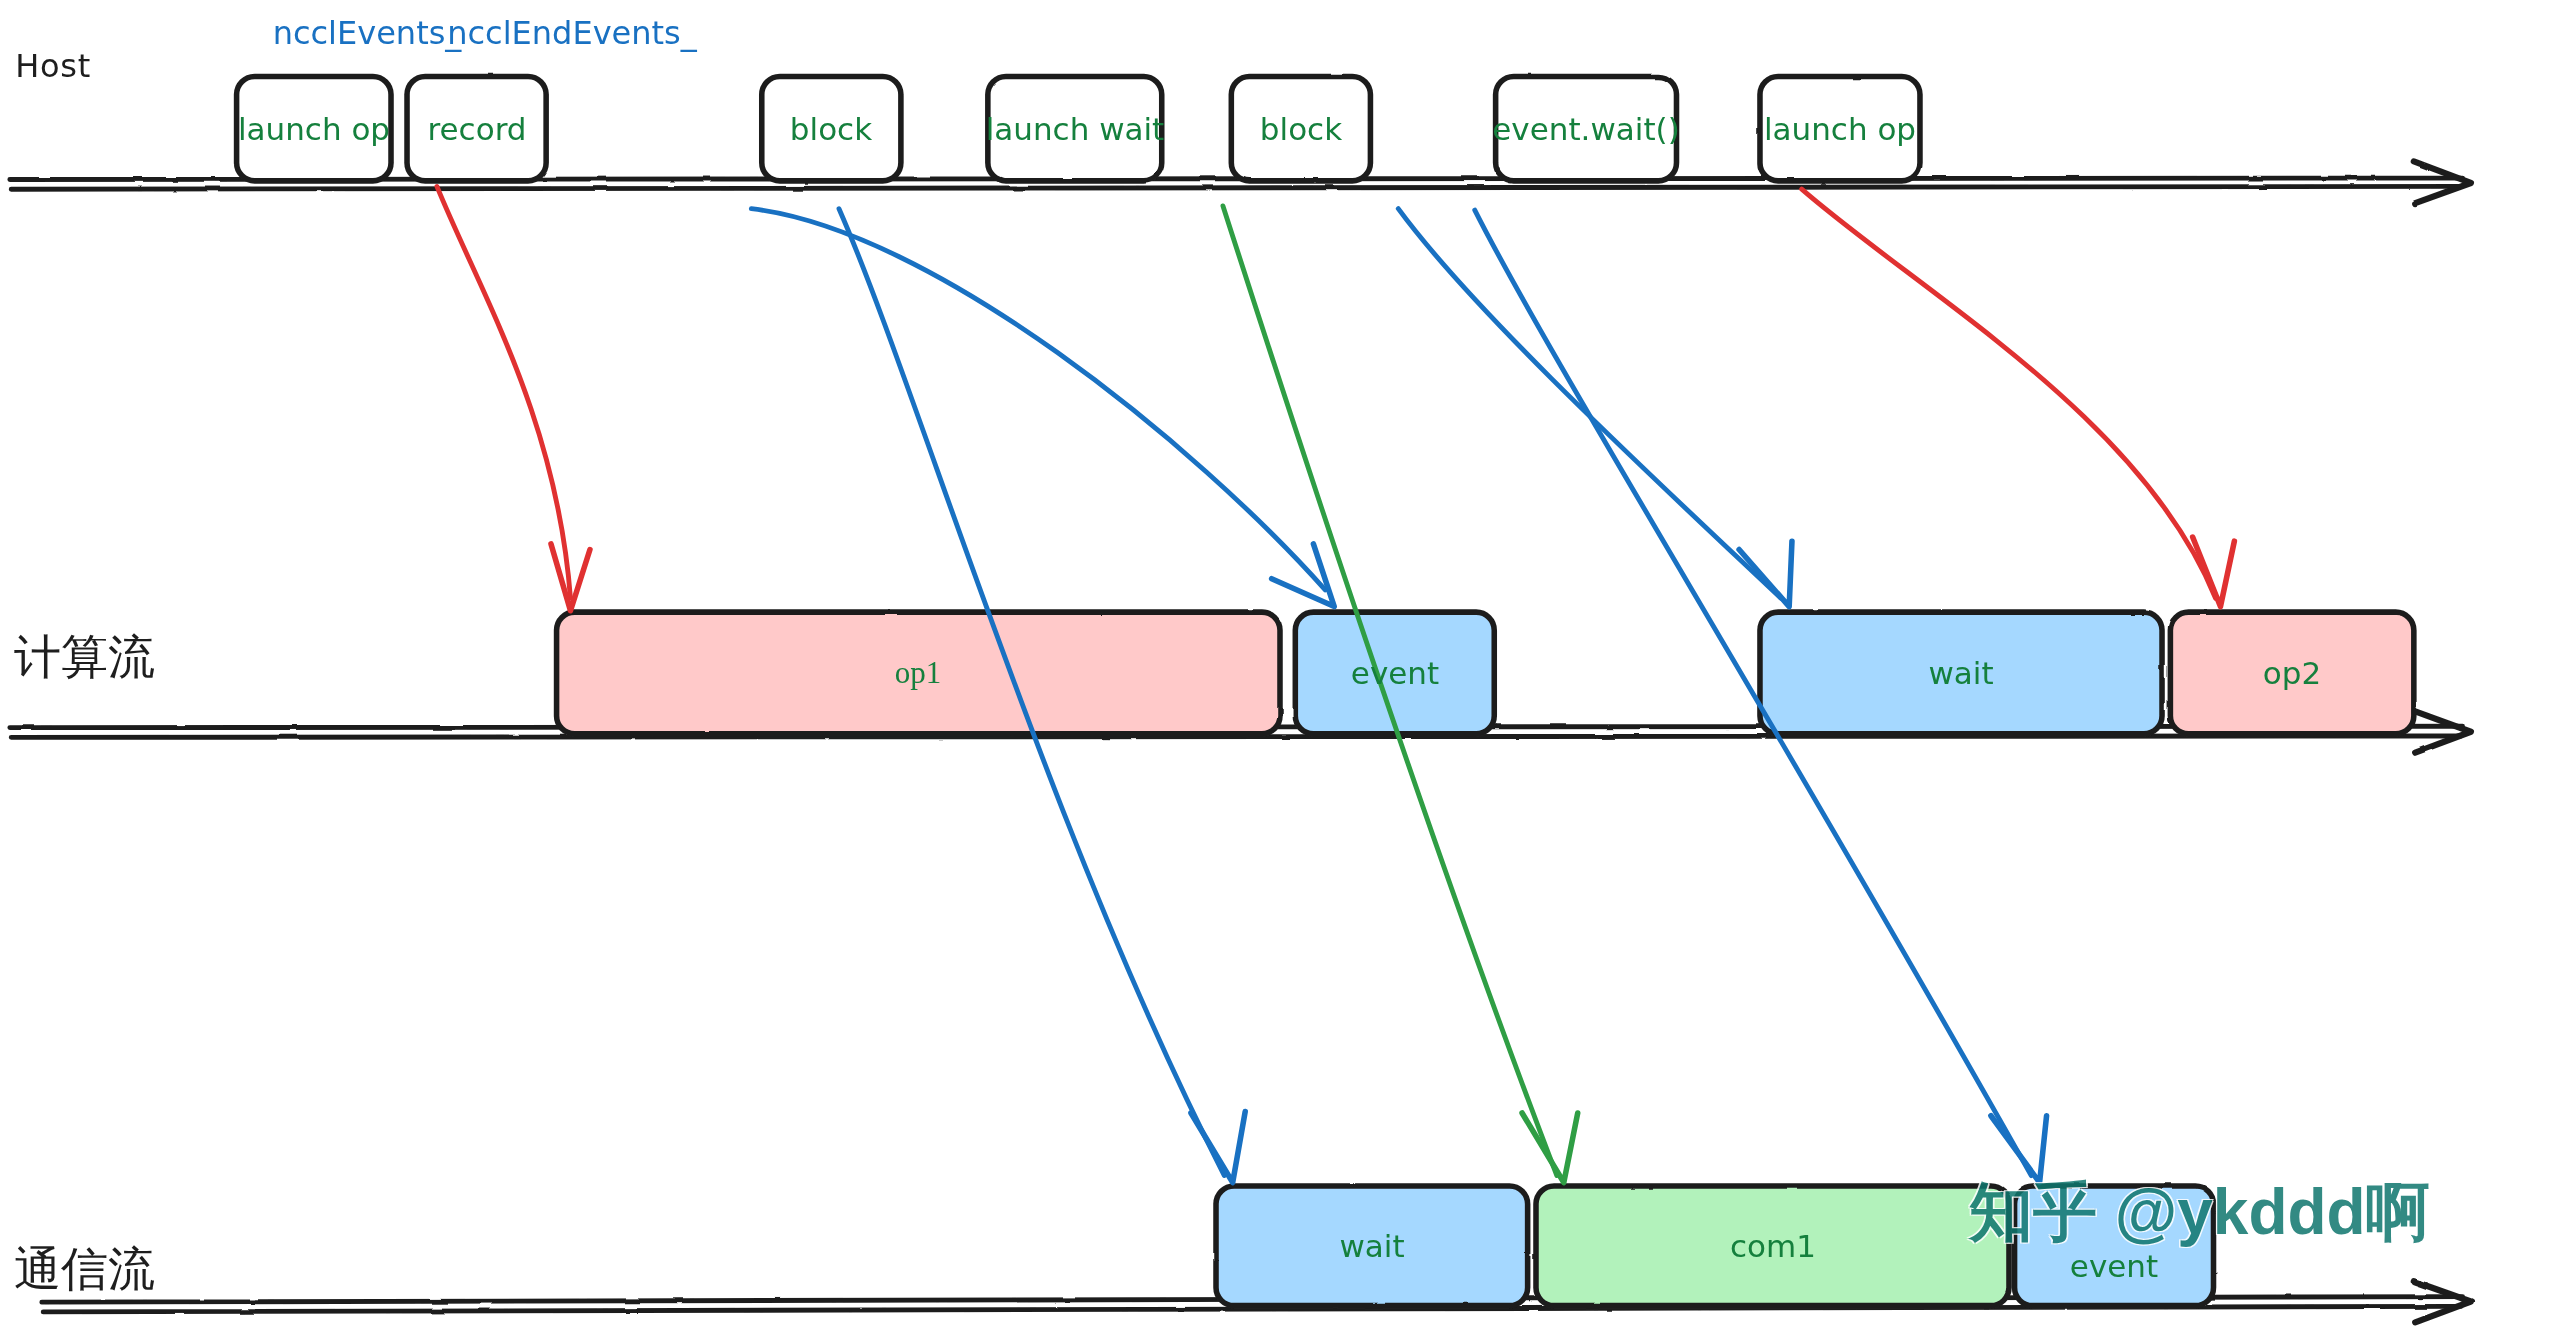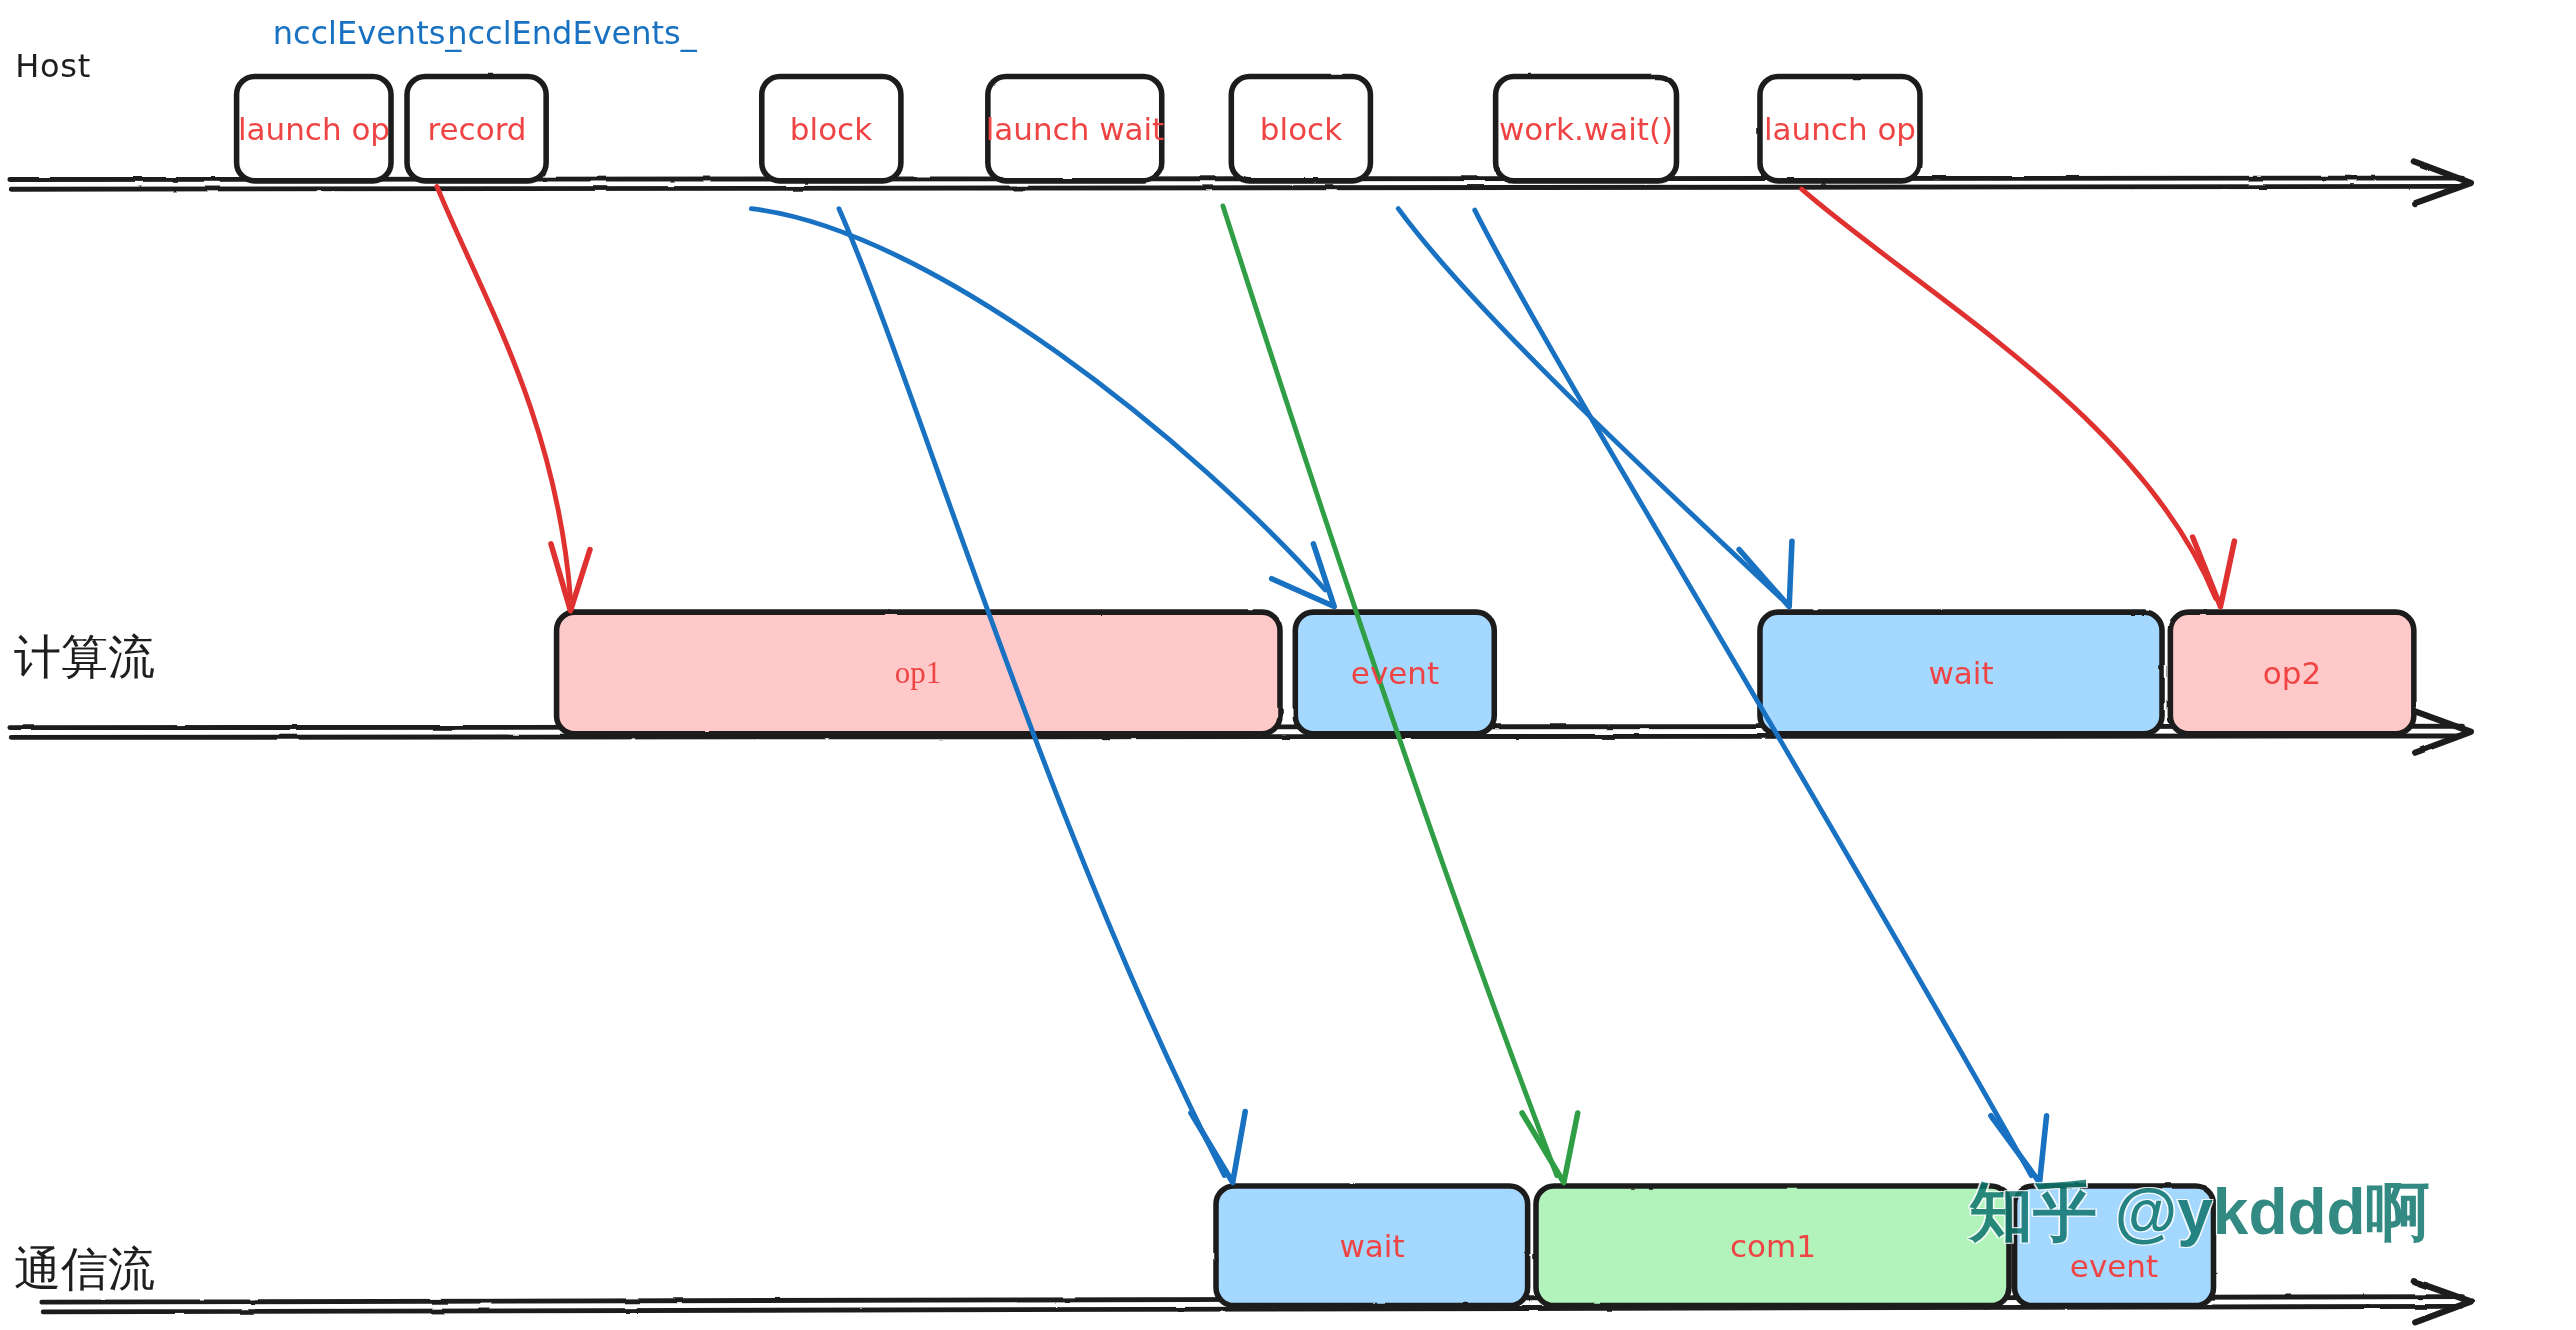--- a/index.html
+++ b/index.html
@@ -2,21 +2,21 @@
 <html style="font-size:11px"><head>
 <meta charset="utf-8">
 <style>
   html,body{margin:0;padding:0;background:#ffffff;}
   #root{position:relative;width:2576px;height:1330px;background:#ffffff;overflow:hidden;
         font-family:"DejaVu Sans","Liberation Sans",sans-serif;}
   svg.layer{position:absolute;left:0;top:0;width:2576px;height:1330px;overflow:visible;}
   .rowlabel{position:absolute;font-size:47px;color:#1e1e1e;white-space:nowrap;
             font-family:"Liberation Sans","DejaVu Sans",sans-serif;}
   .rowlabel.en{font-family:"DejaVu Sans",sans-serif;font-size:32px;letter-spacing:0.7px;}
-  .boxlabel{position:absolute;font-size:31px;color:#ef4444;white-space:nowrap;
+  .boxlabel{position:absolute;font-size:31px;color:#15803d;white-space:nowrap;
             text-align:center;font-family:"DejaVu Sans",sans-serif;
             transform:translate(-50%,-50%);pointer-events:none;}
   .evlabel{position:absolute;font-size:32px;color:#1971c2;white-space:nowrap;
            font-family:"DejaVu Sans",sans-serif;transform:translate(-50%,-50%);}
   .watermark{position:absolute;font-size:64px;color:#0f766e;white-space:nowrap;
              font-family:"Liberation Sans","DejaVu Sans",sans-serif;font-weight:600;
              opacity:.85;text-shadow:1.4px 1.4px 0 #ffffff,-1.4px -1.4px 0 #ffffff,1.4px -1.4px 0 #ffffff,-1.4px 1.4px 0 #ffffff;}
 </style>
 </head>
 <body>
@@ -120,21 +120,21 @@
   <div class="rowlabel" style="left:14px;  top:1238px;">通信流</div>
 
   <div class="evlabel" style="left:367px; top:33px;">ncclEvents_</div>
   <div class="evlabel" style="left:572px; top:33px;">ncclEndEvents_</div>
 
   <div class="boxlabel" style="left:314px;  top:129px;">launch op</div>
   <div class="boxlabel" style="left:477px;  top:129px;">record</div>
   <div class="boxlabel" style="left:831px; top:129px;">block</div>
   <div class="boxlabel" style="left:1075px; top:129px;">launch wait</div>
   <div class="boxlabel" style="left:1301px; top:129px;">block</div>
-  <div class="boxlabel" style="left:1586px; top:129px;">work.wait()</div>
+  <div class="boxlabel" style="left:1586px; top:129px;">event.wait()</div>
   <div class="boxlabel" style="left:1840px; top:129px;">launch op</div>
 
   <div class="boxlabel" style="left:918px; top:673px;font-family:Liberation Serif, serif;">op1</div>
   <div class="boxlabel" style="left:1395px; top:673px;">event</div>
   <div class="boxlabel" style="left:1961px; top:673px;">wait</div>
   <div class="boxlabel" style="left:2292px; top:673px;">op2</div>
 
   <div class="boxlabel" style="left:1372px; top:1246px;">wait</div>
   <div class="boxlabel" style="left:1773px; top:1246px;">com1</div>
   <div class="boxlabel" style="left:2114px; top:1266px;">event</div>

